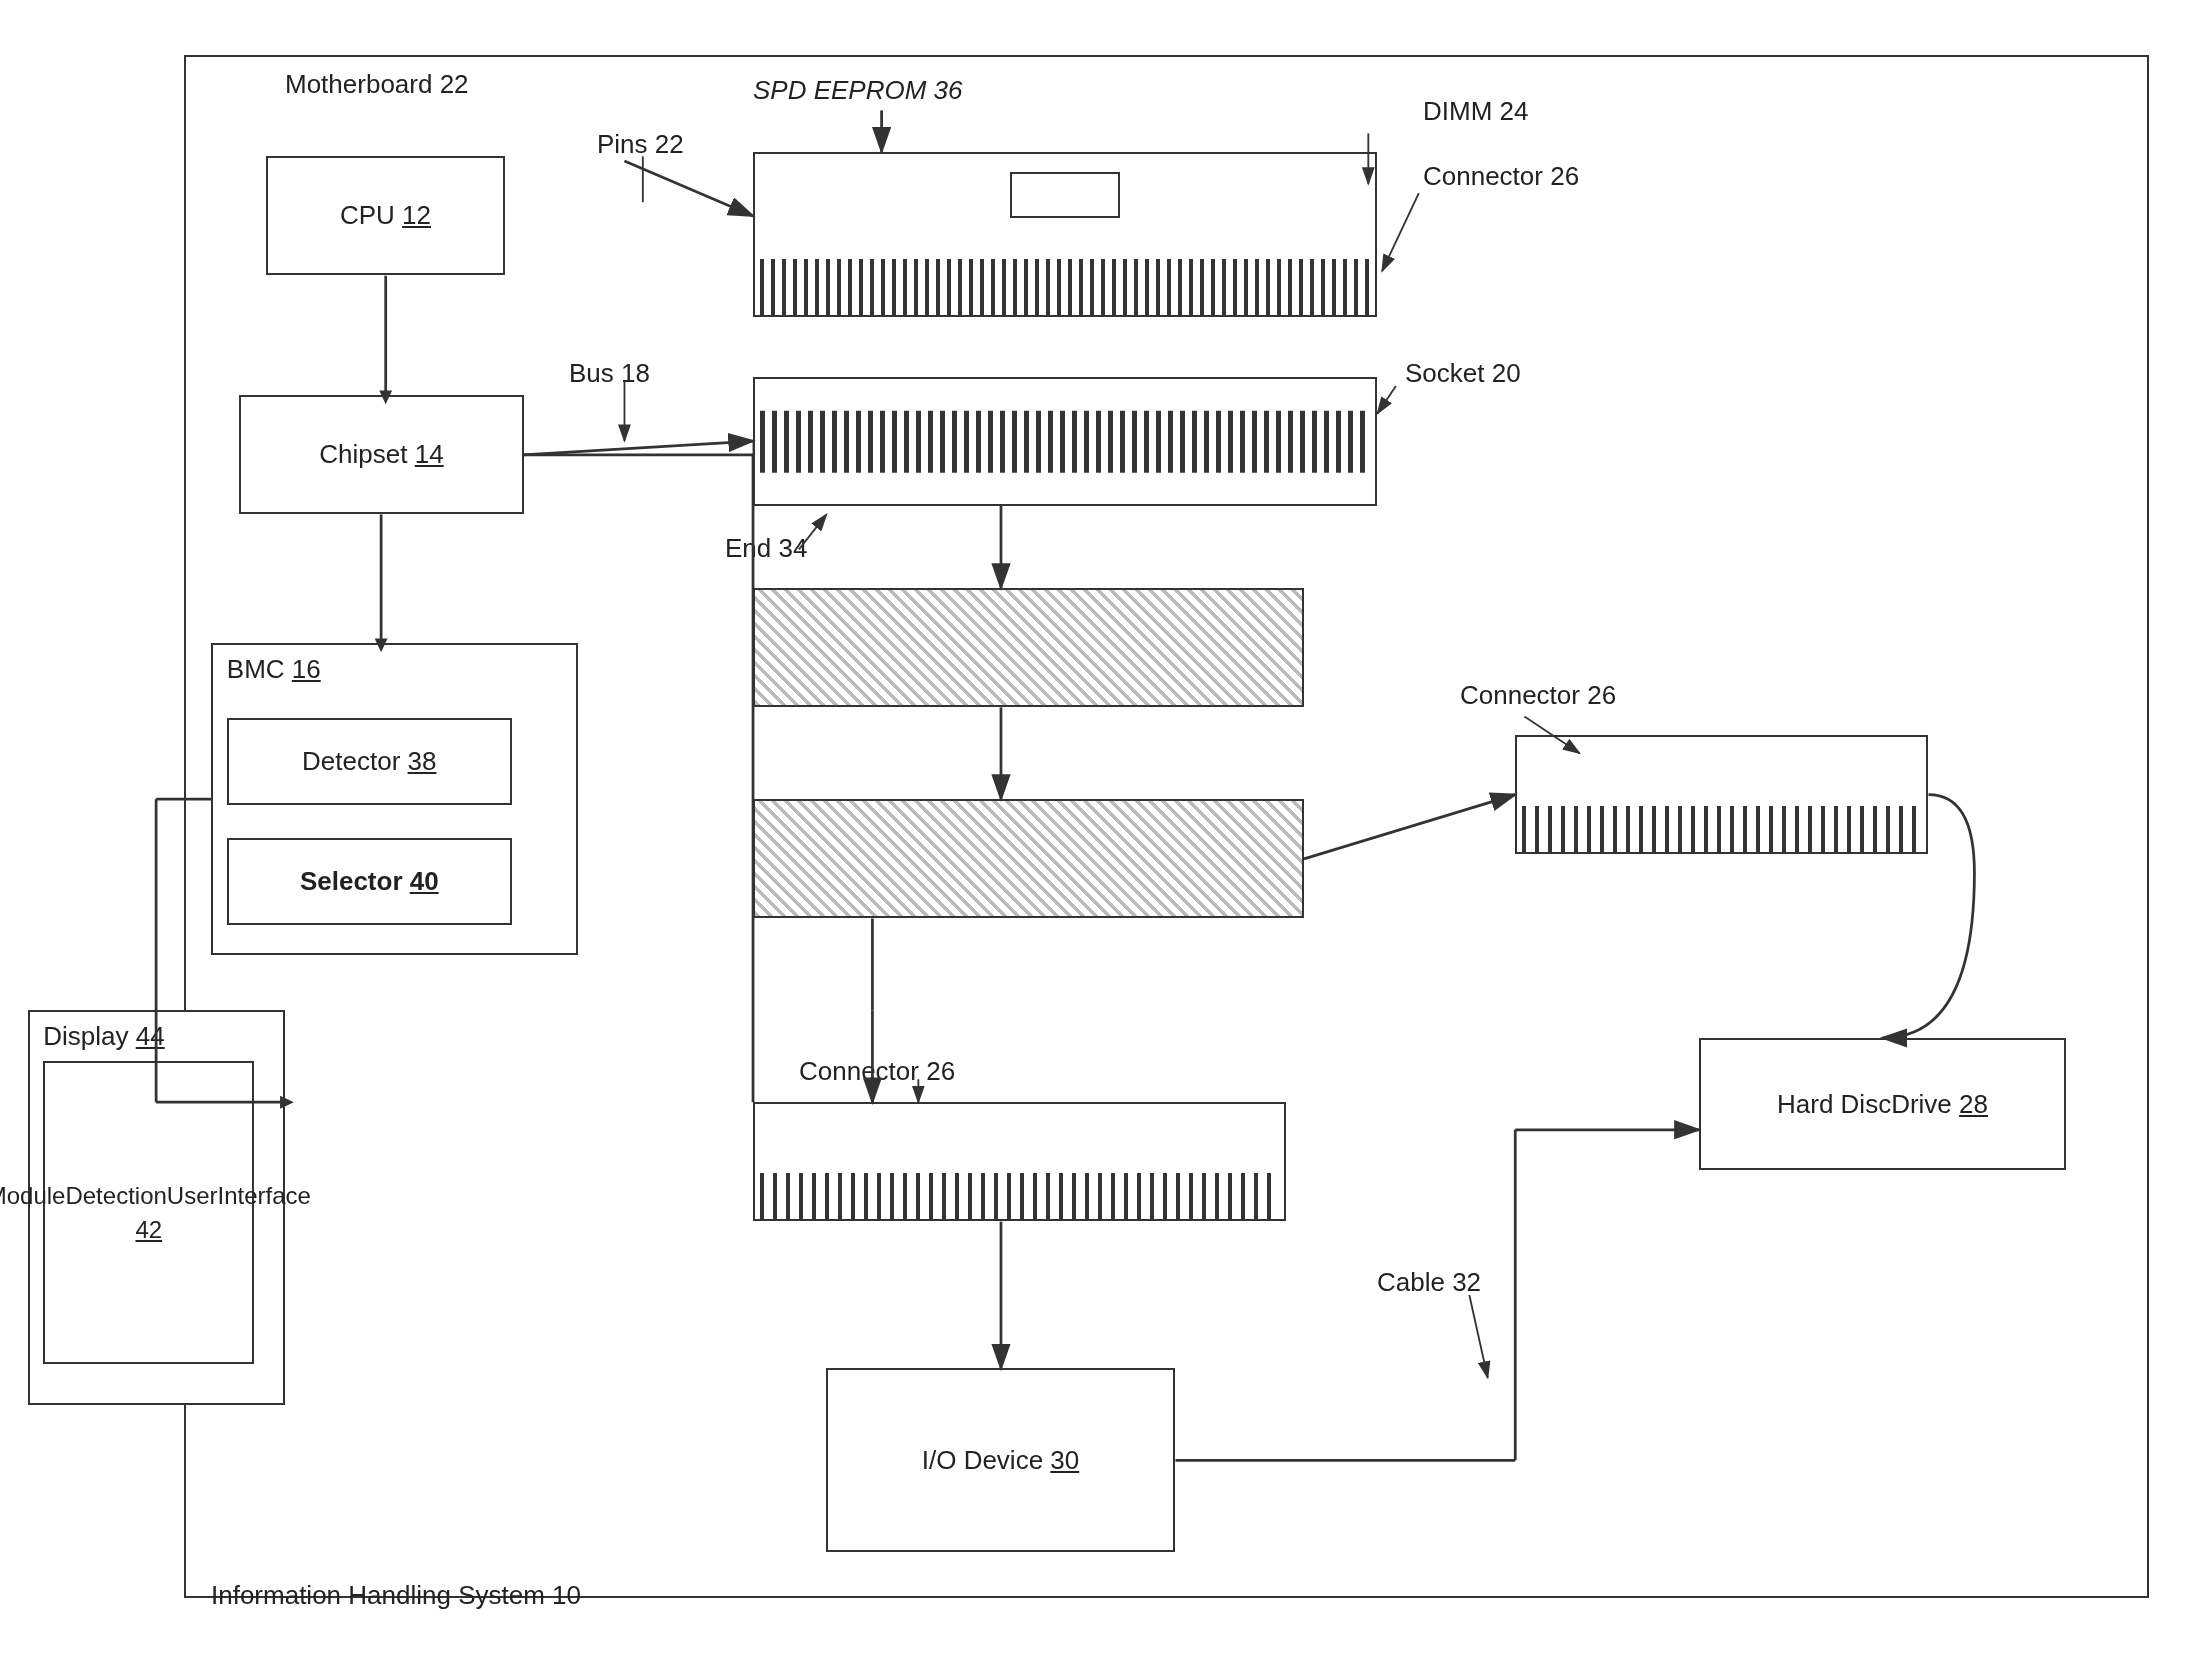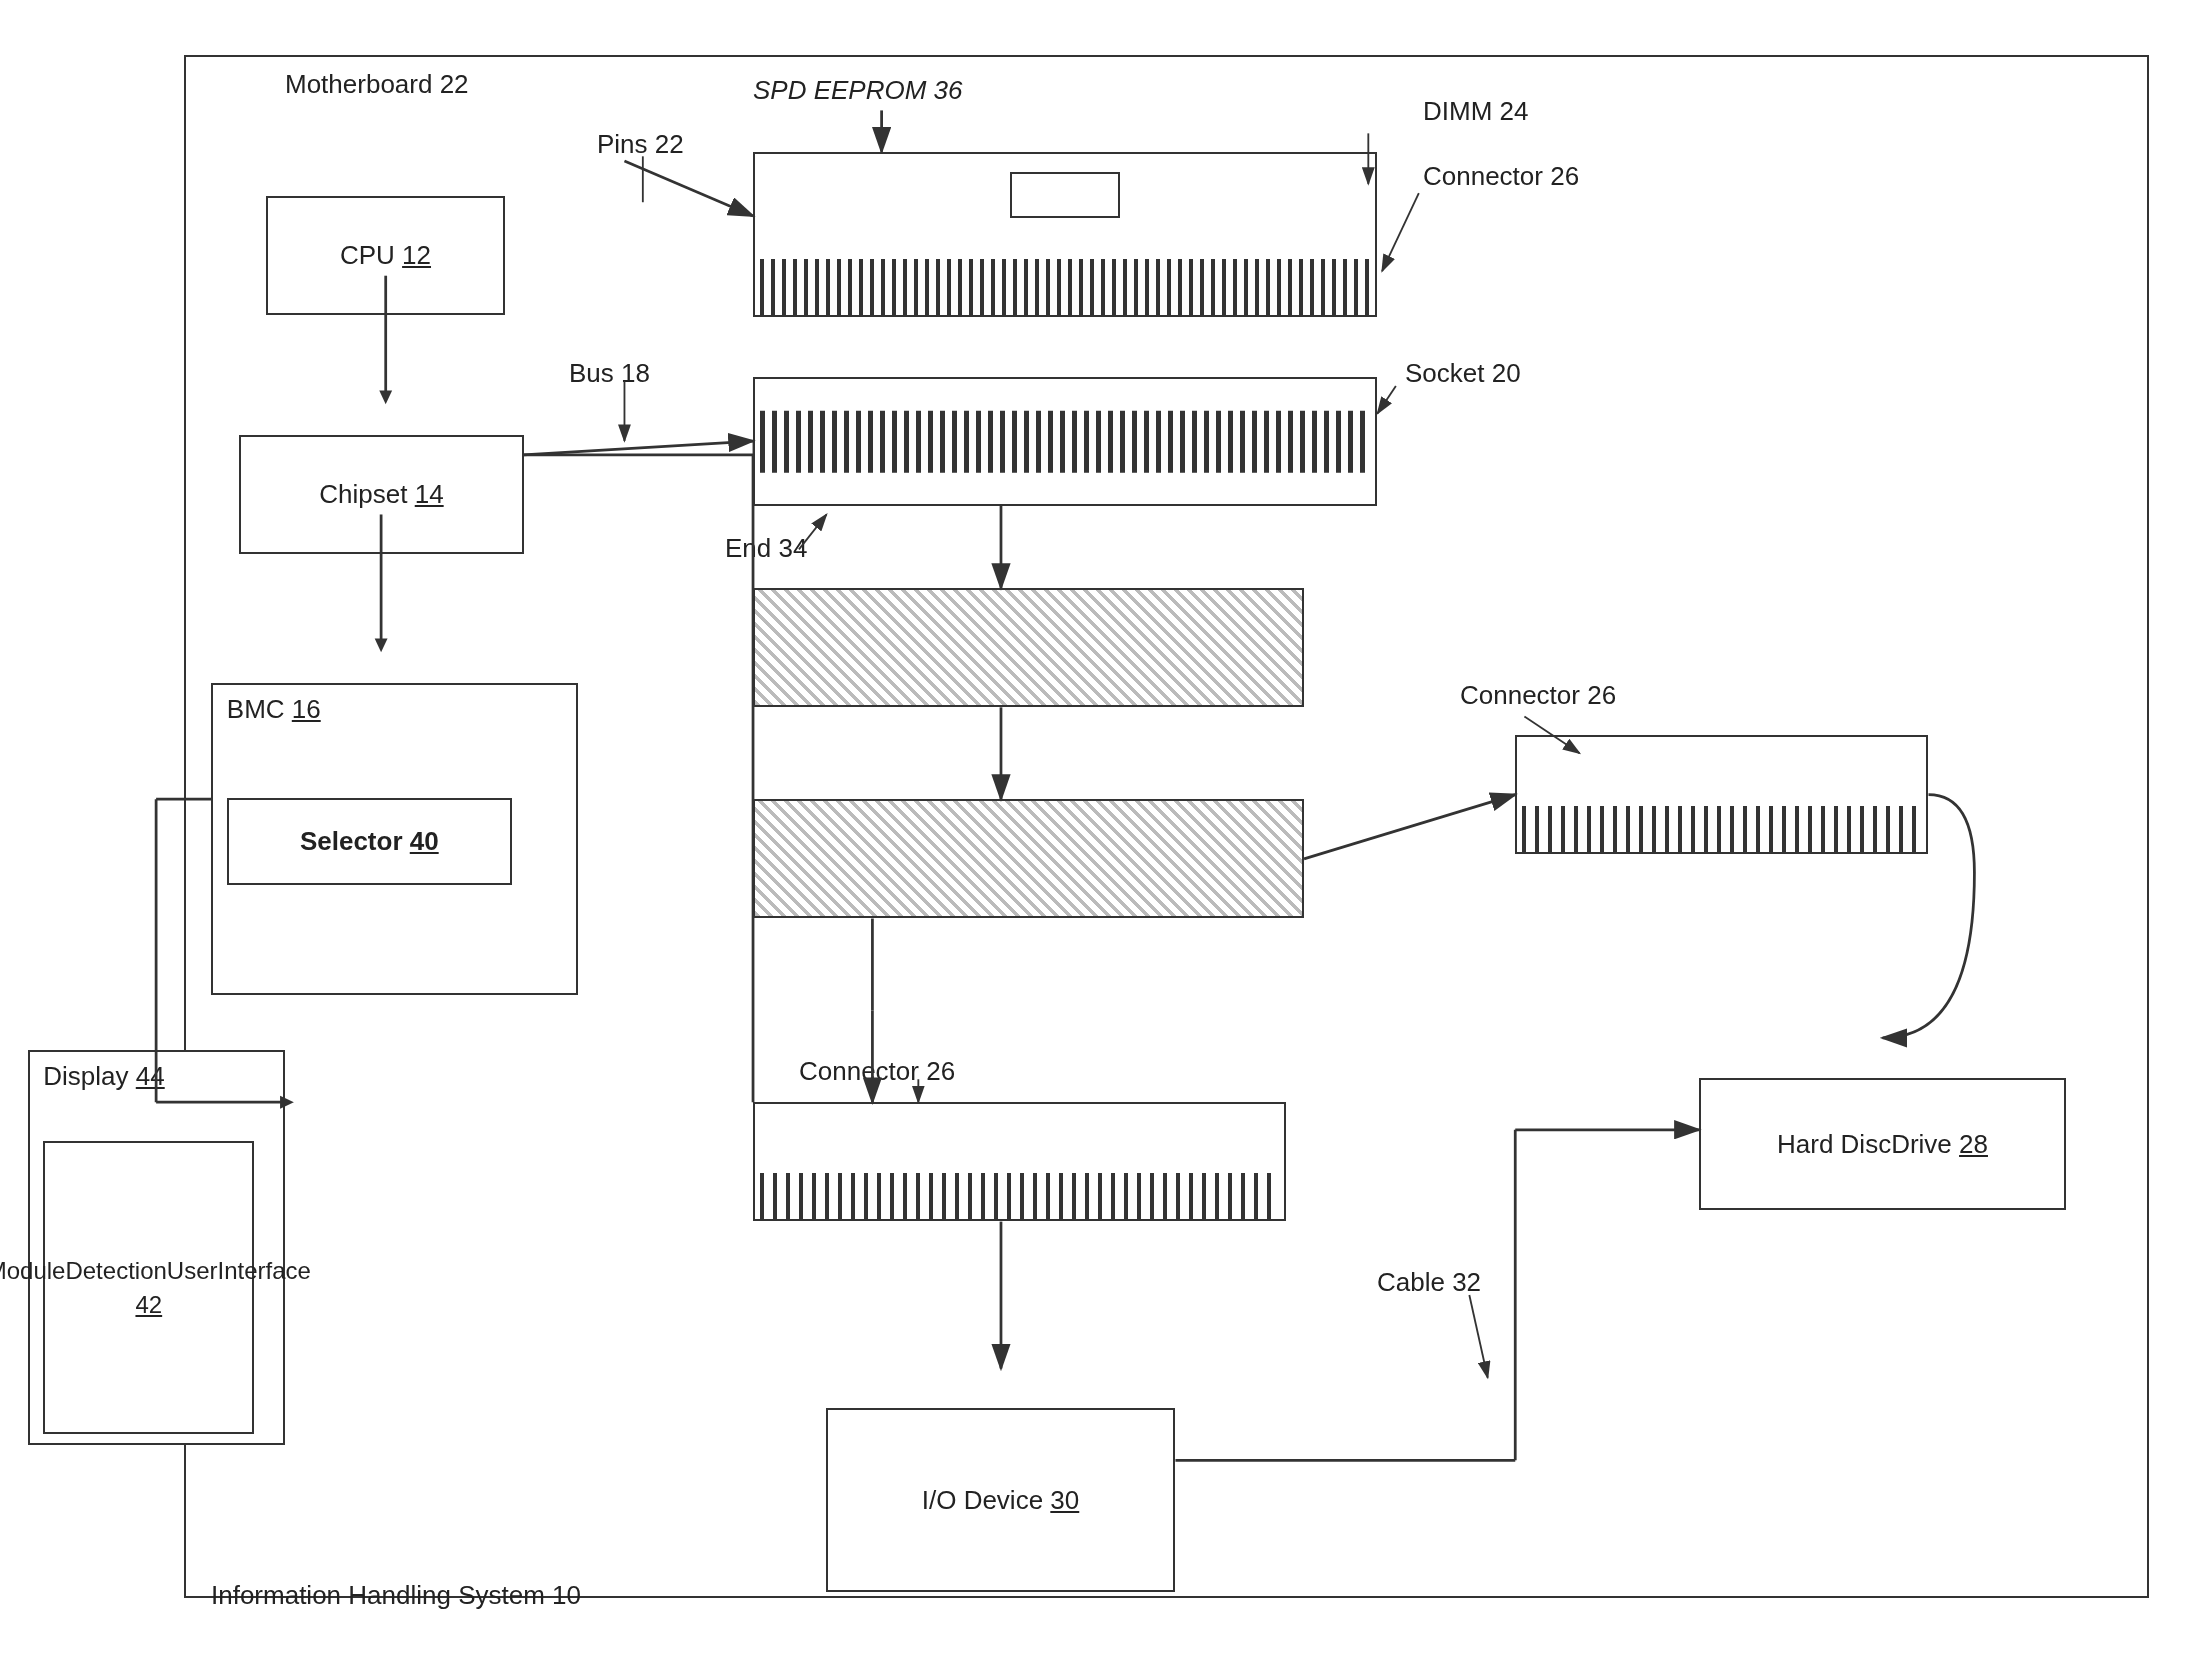--- a/index.html
+++ b/index.html
@@ -38,21 +38,20 @@
     .box {
       position: absolute;
       border: 2.8px solid #333;
       background: #fff;
       display: flex;
       align-items: center;
       justify-content: center;
       font-size: 26px;
       font-weight: normal;
       color: #222;
-      margin-top: 40px;
     }
     .box u { text-decoration: underline; }
 
     
     .hatch-box {
       position: absolute;
       border: 2.8px solid #333;
       background: repeating-linear-gradient(
         45deg,
         #bbb,
@@ -164,20 +163,23 @@
     <span>CPU <u>12</u></span>
   </div>
 
   <div class="box" style="left:239px; top:395px; width:285px; height:119px;">
     <span>Chipset <u>14</u></span>
   </div>
 
   <div class="box" style="left:211px; top:643px; width:367px; height:312px; align-items:flex-start; justify-content:flex-start; padding:9.2px 13.8px; flex-direction:column;gap:19px;">
     <span style="margin-bottom:13.8px;">BMC <u>16</u></span>
 
+    <div class="box" style="position:relative; left:0; top:0; width:285px; height:87px; margin-bottom:13.8px;">
+      <span>Detector <u>38</u></span>
+    </div>
 
     <div class="box" style="position:relative; left:0; top:0; width:285px; height:87px;font-weight:bold;">
       <span>Selector <u>40</u></span>
     </div>
   </div>
 
   <div class="box" style="left:27.5px; top:1010px; width:257px; height:395px; align-items:flex-start; justify-content:flex-start; padding:9.2px 13.8px; flex-direction:column;">
     <span style="margin-bottom:9.2px;">Display <u>44</u></span>
     <div class="box" style="position:relative; left:0; top:0; width:211px; height:303px; font-size:24px; text-align:center; line-height:1.4;">
       <span>ModuleDetectionUserInterface <u>42</u></span>

